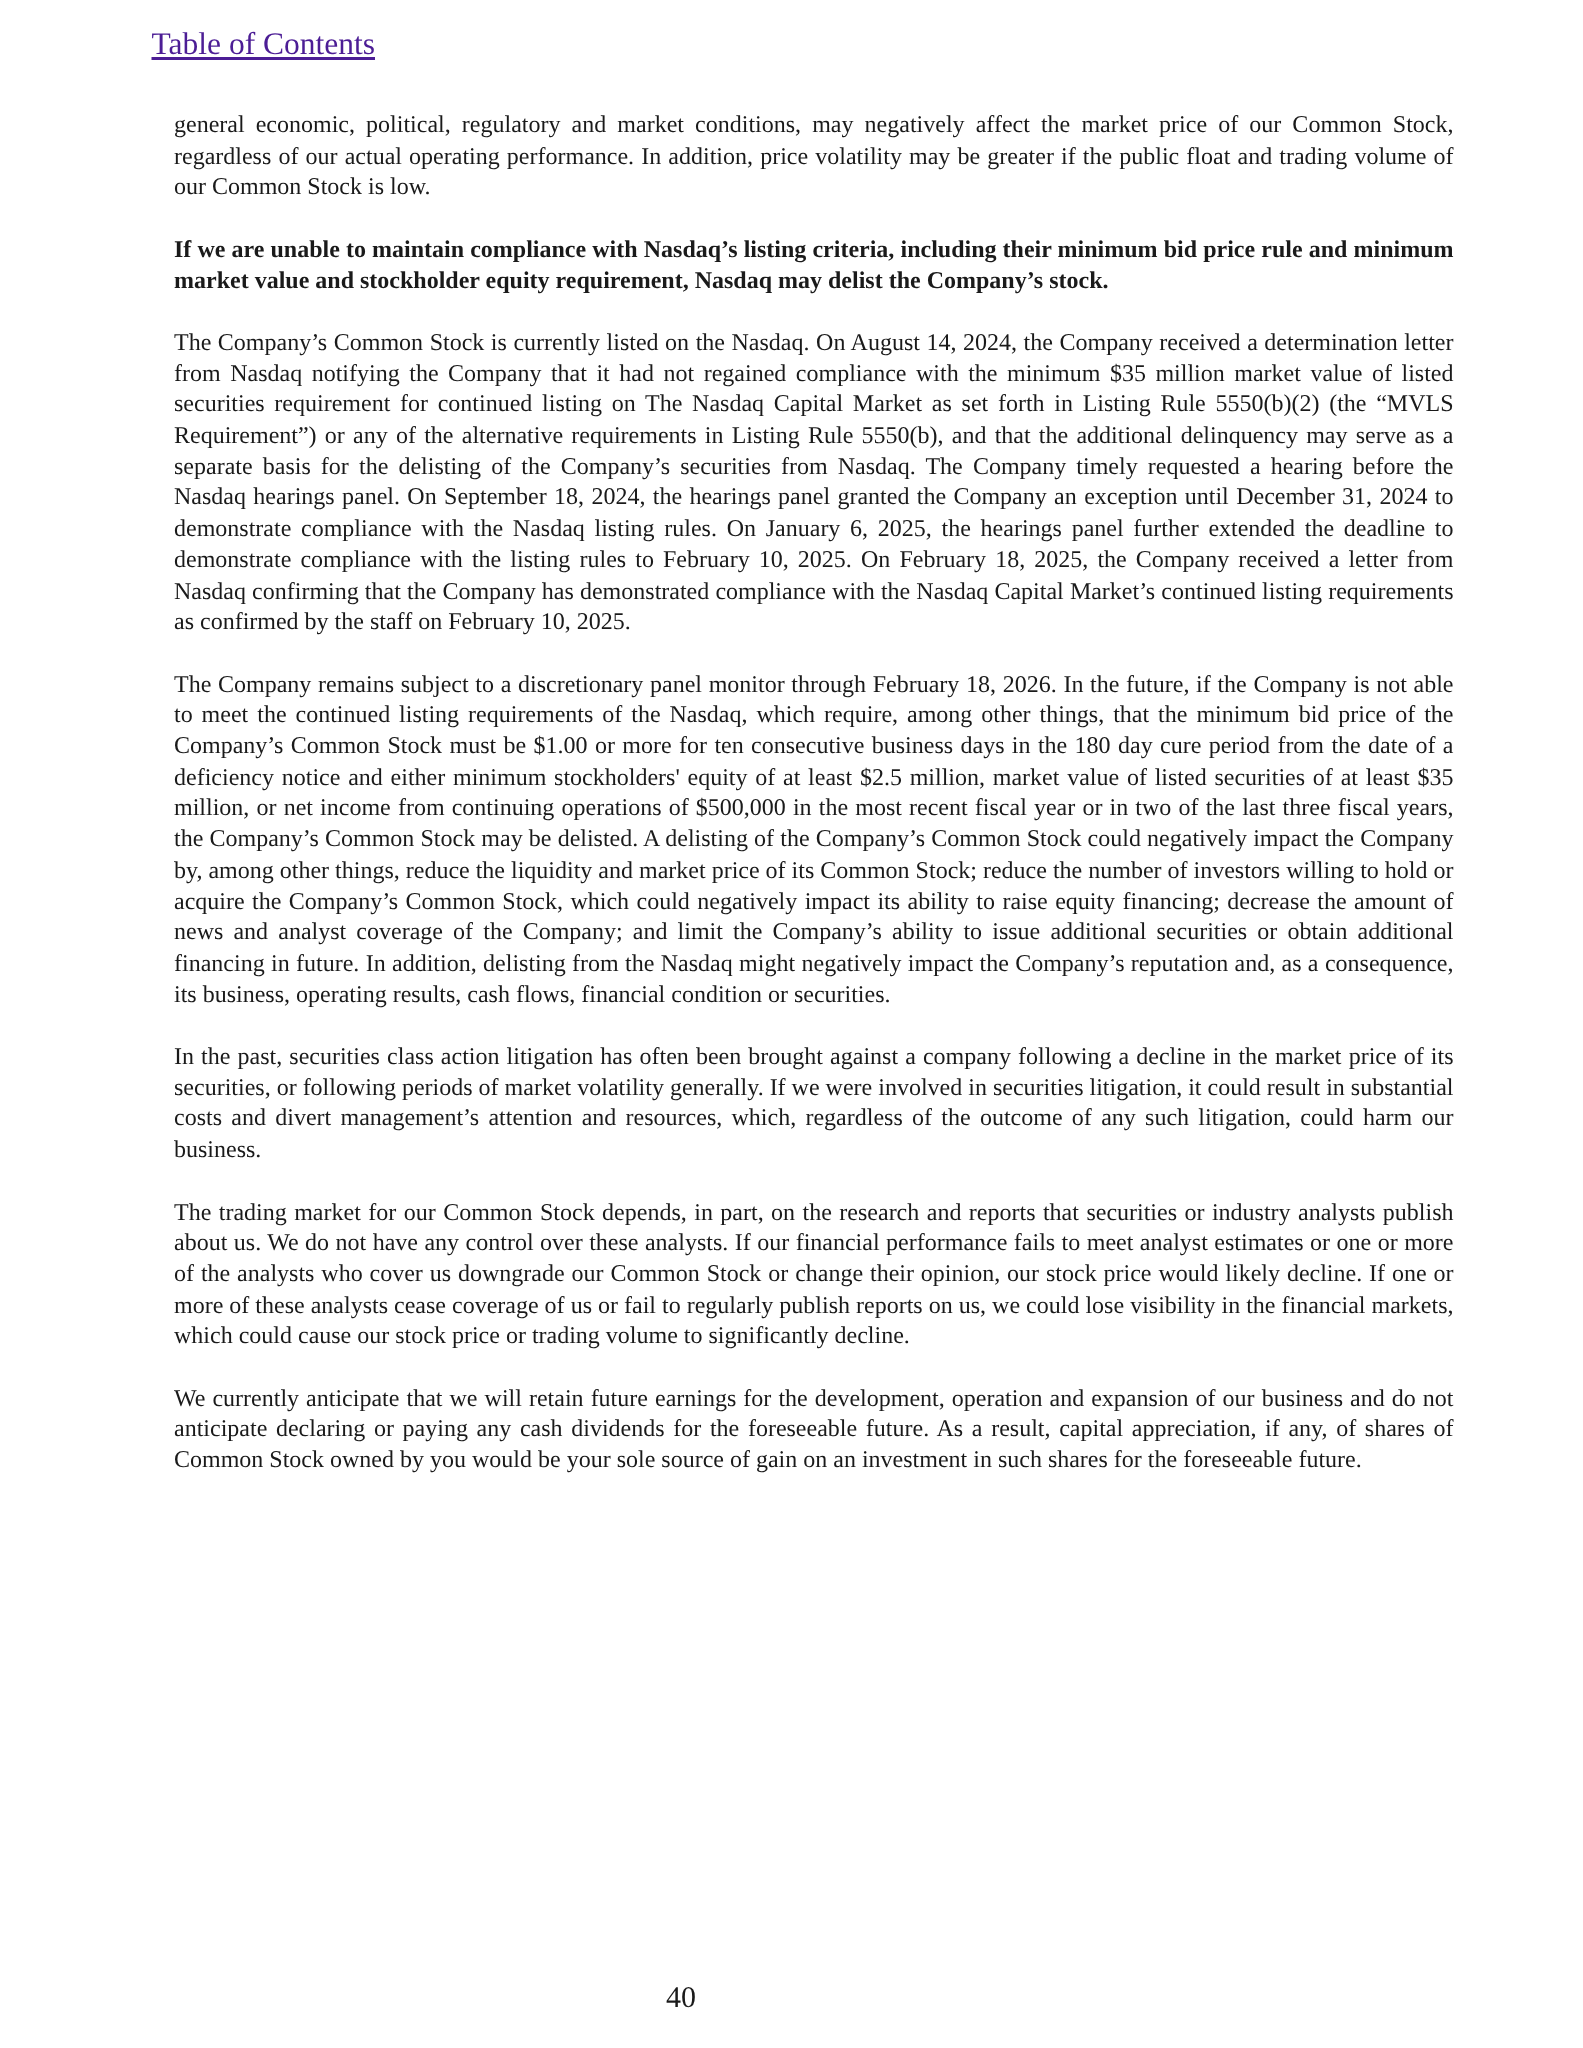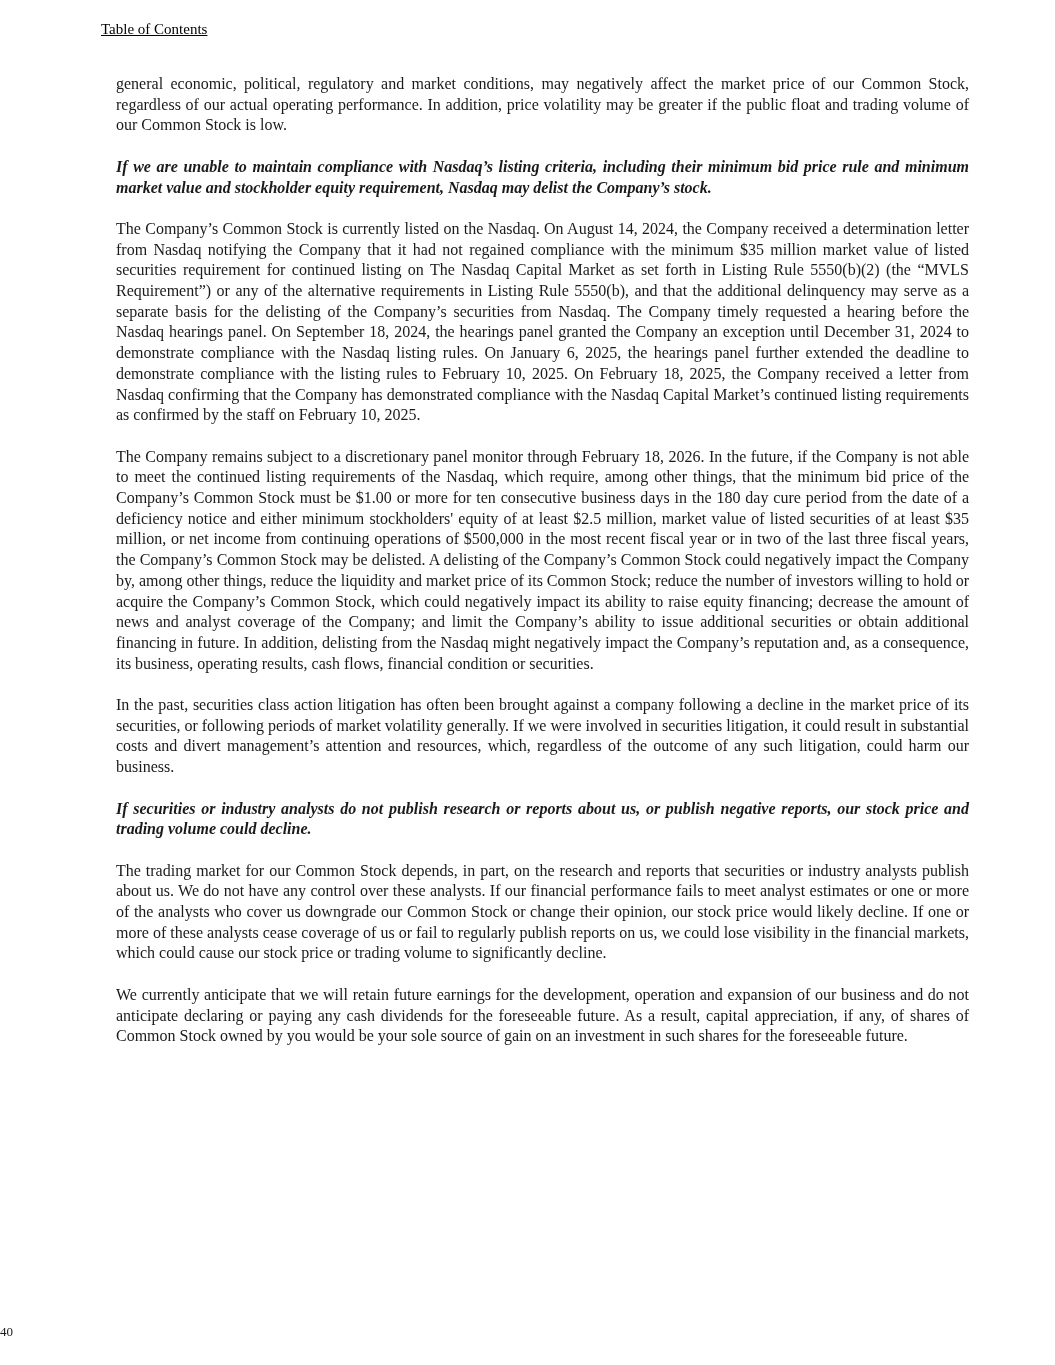--- a/index.html
+++ b/index.html
@@ -12,23 +12,23 @@
       height: 1365px;
       position: relative;
       font-family: "Liberation Serif", "DejaVu Serif", serif;
       color: #1a1a1a;
       overflow: hidden;
     }
     .toc-link {
       position: absolute;
       left: 101px;
       top: 19px;
-      font-size: 15px;
+      font-size: 21px;
       line-height: 20px;
-      color: #000000;
+      color: #4c1d95;
       text-decoration: underline;
       cursor: pointer;
     }
     .content {
       position: absolute;
       left: 116px;
       top: 74px;
       width: 853px;
     }
     .para {
@@ -36,40 +36,39 @@
       font-size: 16px;
       line-height: 20.7px;
       text-align: justify;
     }
     .heading {
       margin: 0 0 20.7px 0;
       font-size: 16px;
       line-height: 20.7px;
       text-align: justify;
       font-weight: bold;
-      font-style: italic;
     }
     .page-number {
       position: absolute;
       left: 0;
       width: 908px;
       top: 1322px;
-      font-size: 13px;
+      text-align: center;
+      font-size: 20px;
       line-height: 20px;
     }
   </style>
 </head>
 <body>
 
 <a class="toc-link">Table of Contents</a>
 
 <div class="content">
   <p class="para">general economic, political, regulatory and market conditions, may negatively affect the market price of our Common Stock, regardless of our actual operating performance. In addition, price volatility may be greater if the public float and trading volume of our Common Stock is low.</p>
   <p class="heading">If we are unable to maintain compliance with Nasdaq’s listing criteria, including their minimum bid price rule and minimum market value and stockholder equity requirement, Nasdaq may delist the Company’s stock.</p>
   <p class="para">The Company’s Common Stock is currently listed on the Nasdaq. On August 14, 2024, the Company received a determination letter from Nasdaq notifying the Company that it had not regained compliance with the minimum $35 million market value of listed securities requirement for continued listing on The Nasdaq Capital Market as set forth in Listing Rule 5550(b)(2) (the “MVLS Requirement”) or any of the alternative requirements in Listing Rule 5550(b), and that the additional delinquency may serve as a separate basis for the delisting of the Company’s securities from Nasdaq. The Company timely requested a hearing before the Nasdaq hearings panel. On September 18, 2024, the hearings panel granted the Company an exception until December 31, 2024 to demonstrate compliance with the Nasdaq listing rules. On January 6, 2025, the hearings panel further extended the deadline to demonstrate compliance with the listing rules to February 10, 2025. On February 18, 2025, the Company received a letter from Nasdaq confirming that the Company has demonstrated compliance with the Nasdaq Capital Market’s continued listing requirements as confirmed by the staff on February 10, 2025.</p>
   <p class="para">The Company remains subject to a discretionary panel monitor through February 18, 2026. In the future, if the Company is not able to meet the continued listing requirements of the Nasdaq, which require, among other things, that the minimum bid price of the Company’s Common Stock must be $1.00 or more for ten consecutive business days in the 180 day cure period from the date of a deficiency notice and either minimum stockholders' equity of at least $2.5 million, market value of listed securities of at least $35 million, or net income from continuing operations of $500,000 in the most recent fiscal year or in two of the last three fiscal years, the Company’s Common Stock may be delisted. A delisting of the Company’s Common Stock could negatively impact the Company by, among other things, reduce the liquidity and market price of its Common Stock; reduce the number of investors willing to hold or acquire the Company’s Common Stock, which could negatively impact its ability to raise equity financing; decrease the amount of news and analyst coverage of the Company; and limit the Company’s ability to issue additional securities or obtain additional financing in future. In addition, delisting from the Nasdaq might negatively impact the Company’s reputation and, as a consequence, its business, operating results, cash flows, financial condition or securities.</p>
   <p class="para">In the past, securities class action litigation has often been brought against a company following a decline in the market price of its securities, or following periods of market volatility generally. If we were involved in securities litigation, it could result in substantial costs and divert management’s attention and resources, which, regardless of the outcome of any such litigation, could harm our business.</p>
-  <p class="heading">If securities or industry analysts do not publish research or reports about us, or publish negative reports, our stock price and trading volume could decline.</p>
   <p class="para">The trading market for our Common Stock depends, in part, on the research and reports that securities or industry analysts publish about us. We do not have any control over these analysts. If our financial performance fails to meet analyst estimates or one or more of the analysts who cover us downgrade our Common Stock or change their opinion, our stock price would likely decline. If one or more of these analysts cease coverage of us or fail to regularly publish reports on us, we could lose visibility in the financial markets, which could cause our stock price or trading volume to significantly decline.</p>
   <p class="para">We currently anticipate that we will retain future earnings for the development, operation and expansion of our business and do not anticipate declaring or paying any cash dividends for the foreseeable future. As a result, capital appreciation, if any, of shares of Common Stock owned by you would be your sole source of gain on an investment in such shares for the foreseeable future.</p>
 </div>
 
 <div class="page-number">40</div>
 
 </body></html>

